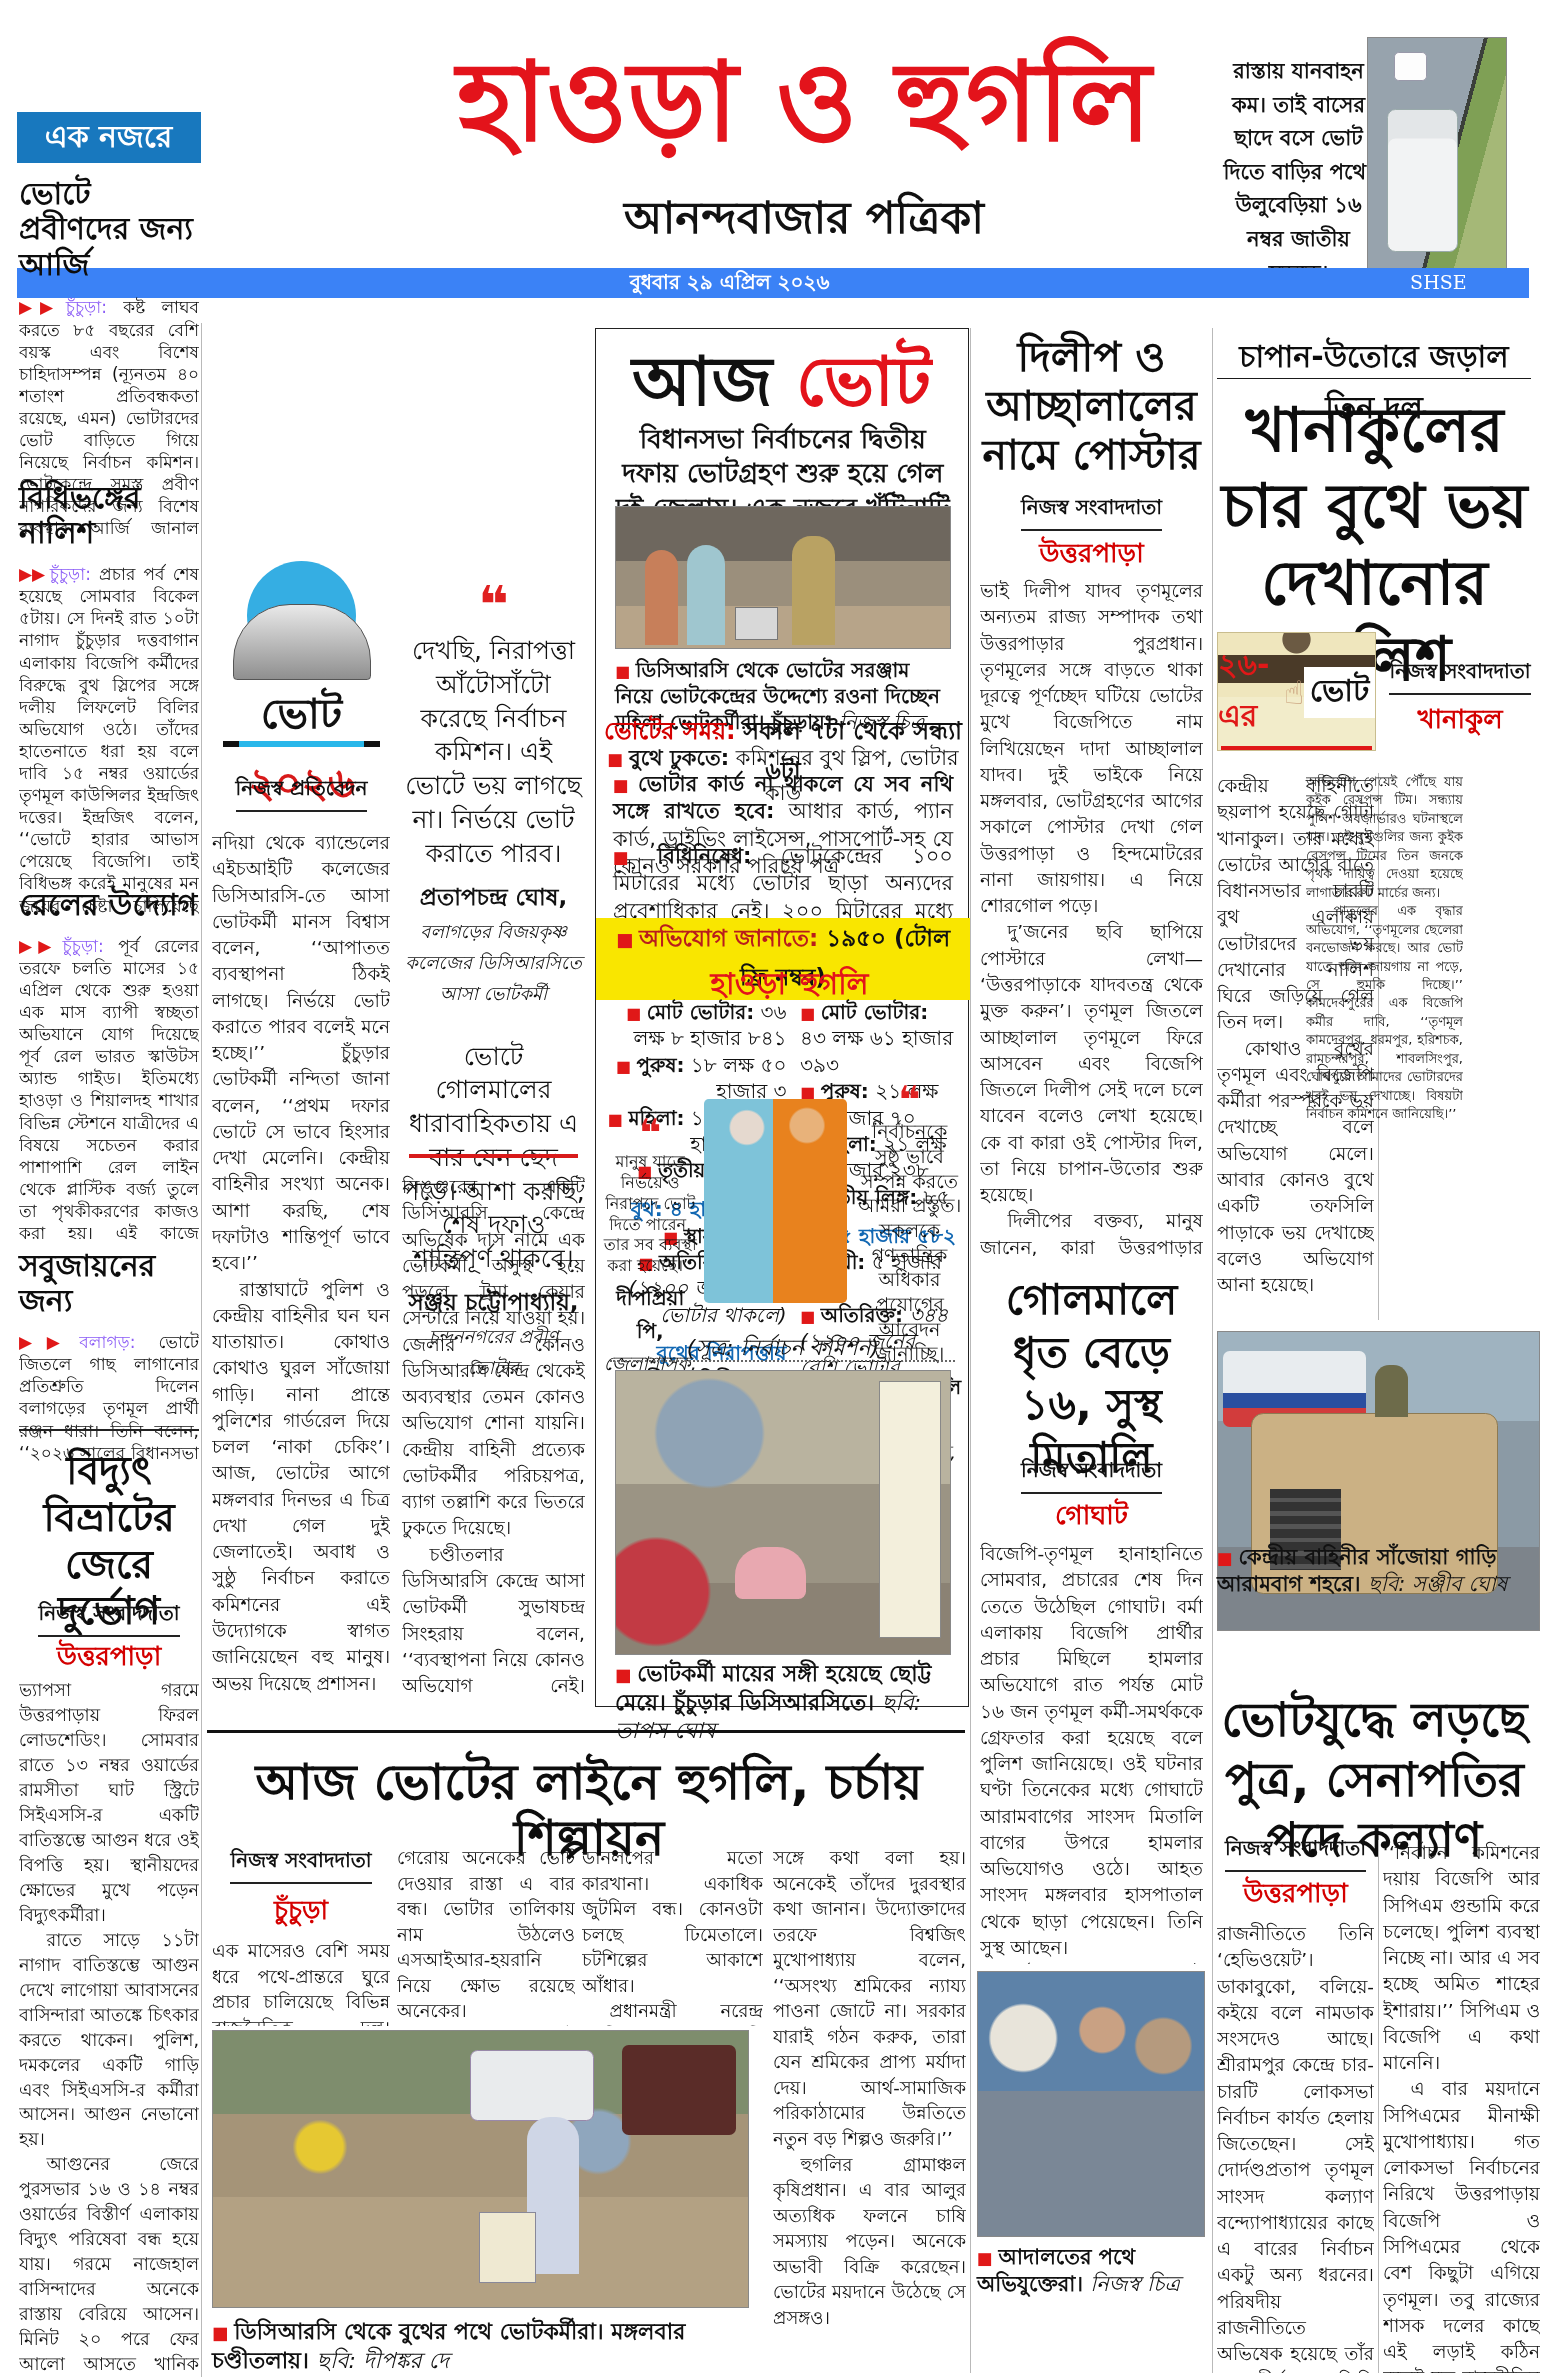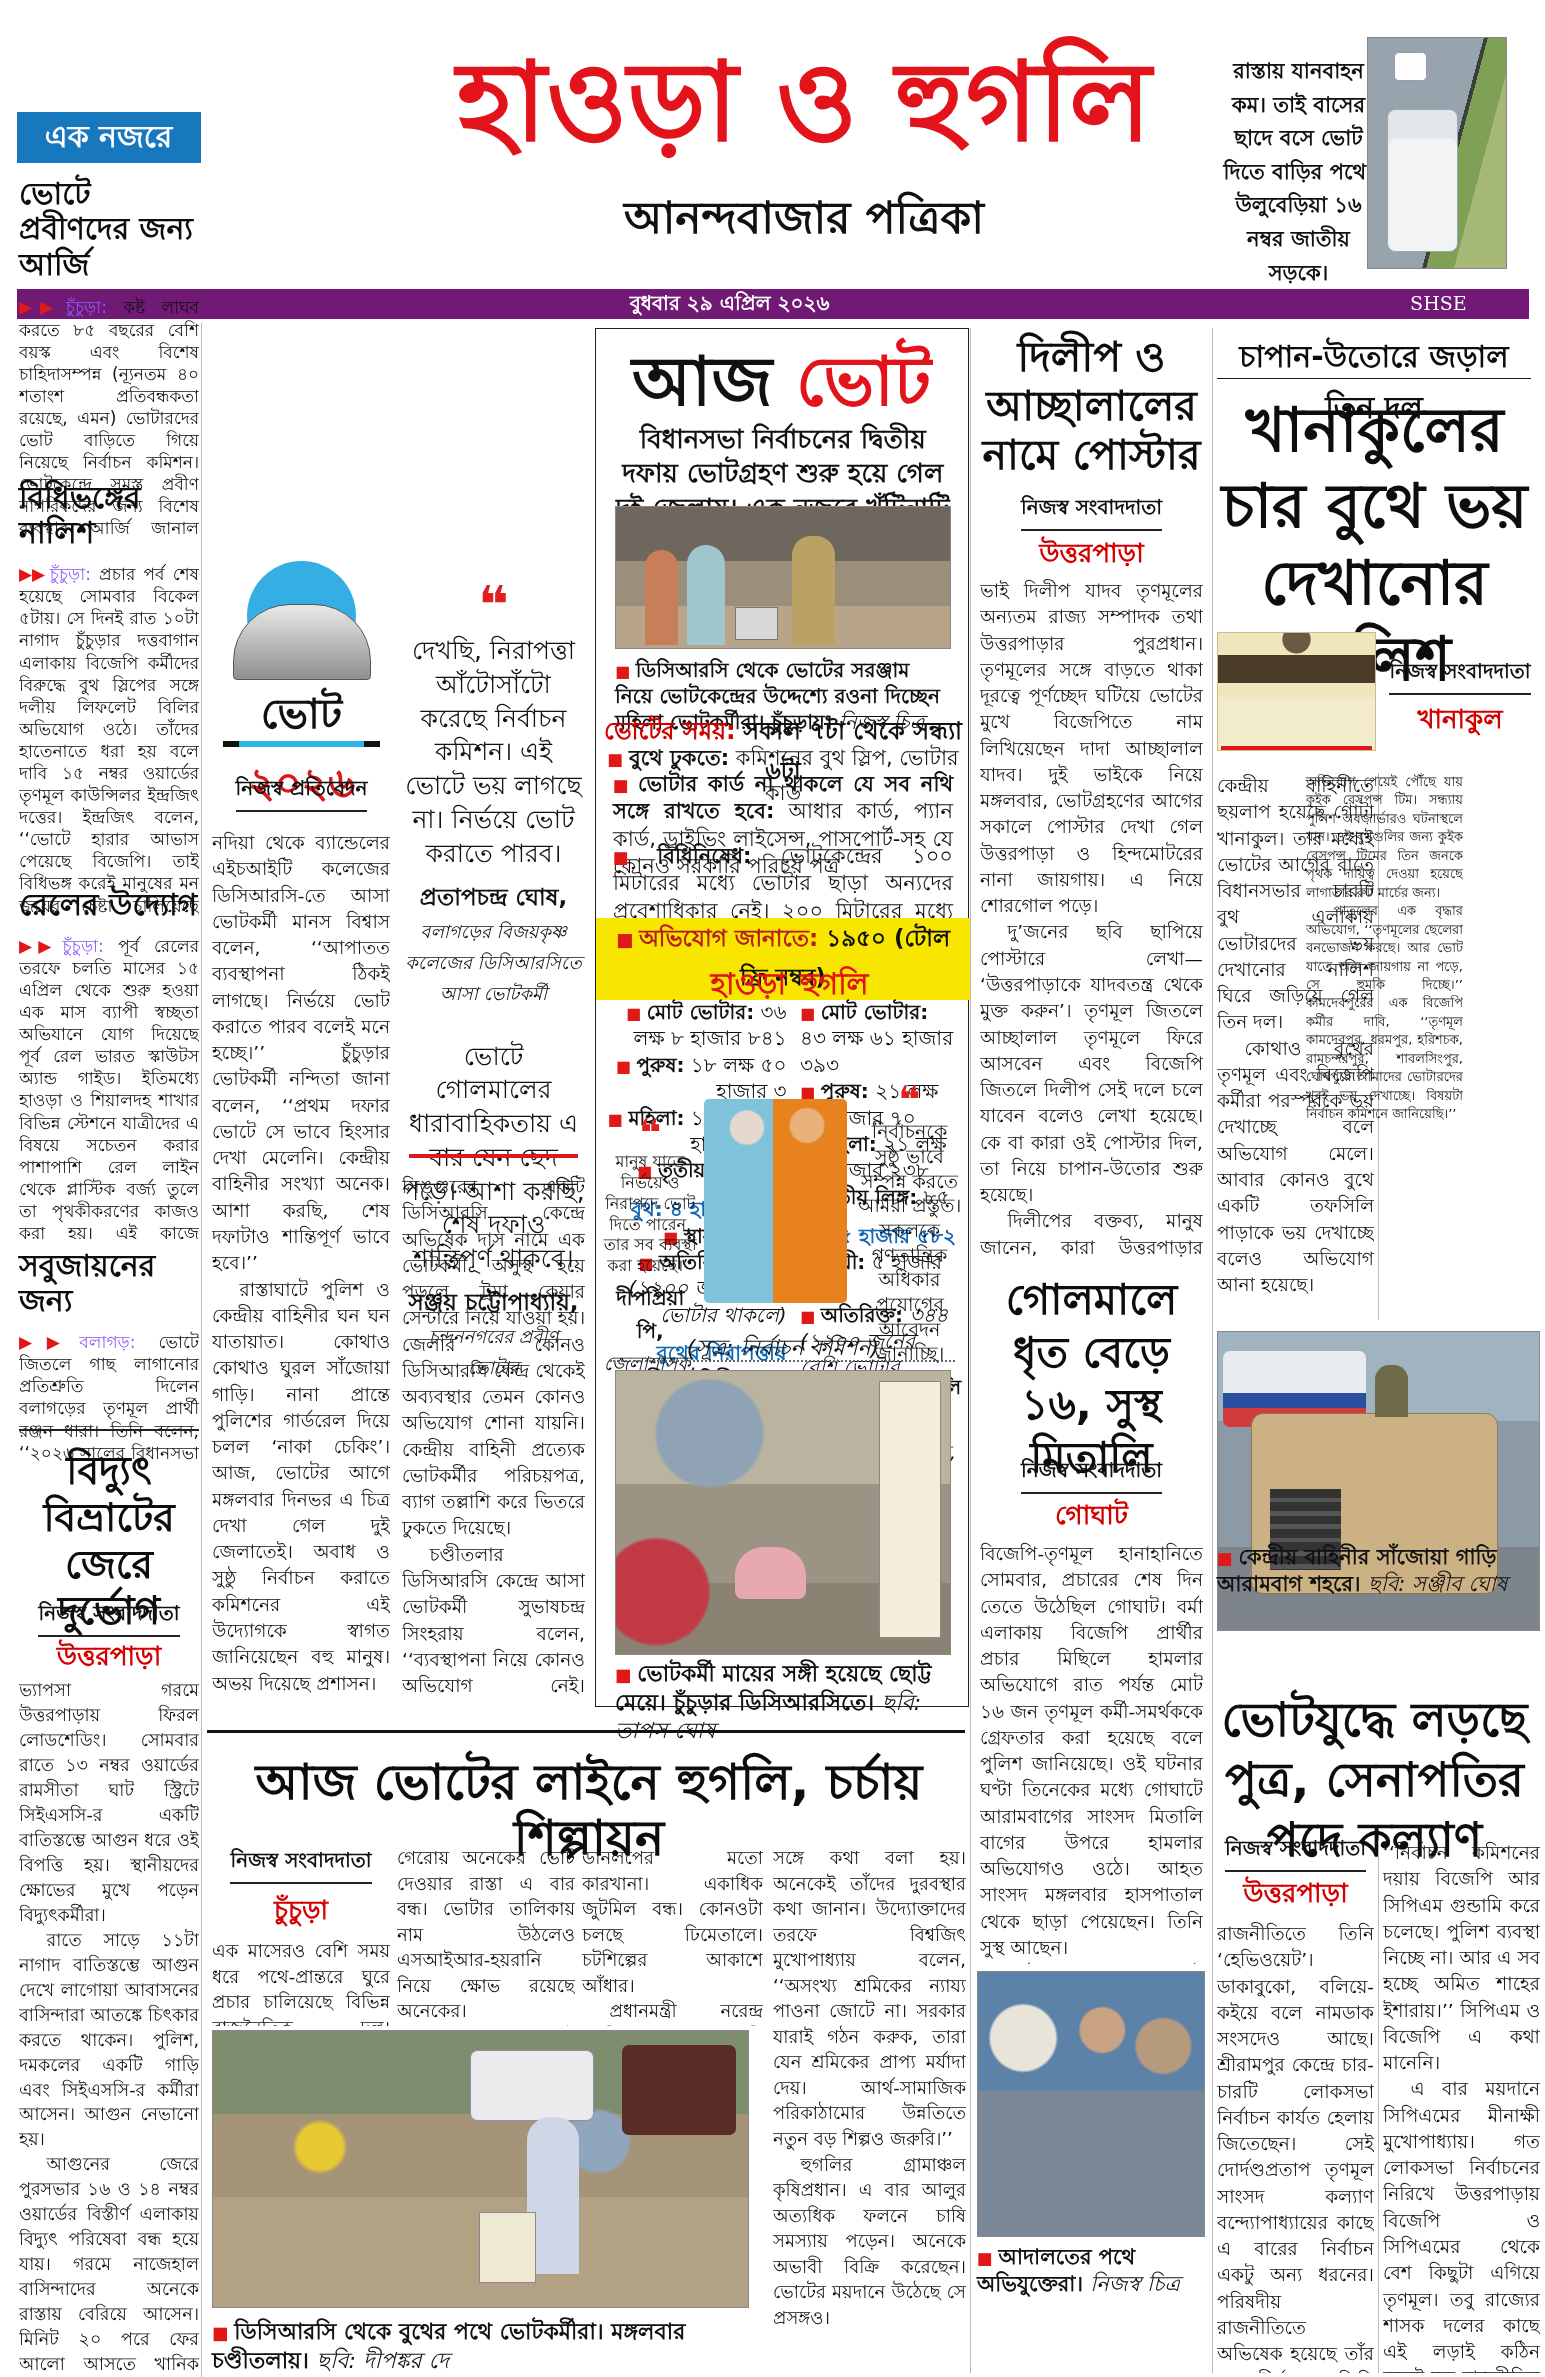--- a/index.html
+++ b/index.html
@@ -69,21 +69,21 @@
 
   <div class="abs c" style="left:314px;top:189px;width:980px;height:62px;font-weight:bold;font-size:44px;line-height:57px;"><span>আনন্দবাজার পত্রিকা</span></div>
 
   <div class="abs c" style="left:1220px;top:55px;width:157px;font-size:21px;line-height:1.6;font-weight:600;"><span>রাস্তায় যানবাহন কম। তাই বাসের ছাদে বসে ভোট দিতে বাড়ির পথে। উলুবেড়িয়া ১৬ নম্বর জাতীয় সড়কে।</span></div>
 
   <div class="photo" style="left:1367px;top:37px;width:140px;height:232px;background:linear-gradient(105deg,#97a3ad 0 58%,#3b3f3a 58% 60%,#7fa055 60% 74%,#a5b877 74% 100%);">
     <div class="abs" style="left:19px;top:71px;width:71px;height:143px;background:#f2f3f4;border-radius:8.6px;border:1px solid #9aa;box-shadow:inset 0 28.5px 0 #e3e6e8;"></div>
     <div class="abs" style="left:26px;top:14.3px;width:33px;height:28.5px;background:#fdfdfd;border-radius:4.8px;border:0.5px solid #99a;"></div>
   </div>
 
-  <div class="abs" style="left:16.6px;top:289px;width:1512px;height:29.5px;background:#701a75;">
+  <div class="abs" style="left:16.6px;top:268px;width:1512px;height:29.5px;background:#3b82f6;">
     <span class="abs" style="left:499px;top:0;width:428px;text-align:center;color:#fff;font-weight:bold;font-size:20px;line-height:29.5px;">বুধবার ২৯ এপ্রিল ২০২৬</span>
     <span class="abs" style="right:62px;top:0;color:#fff;font-size:19px;line-height:29.5px;font-family:'DejaVu Serif','Liberation Serif',serif;">SHSE</span>
   </div>
 
   <div class="vrule" style="left:201px;top:323px;height:2059px;"></div>
   <div class="vrule" style="left:970px;top:328px;height:2045px;"></div>
   <div class="vrule" style="left:1212px;top:328px;height:2045px;"></div>
 
   <div class="abs" style="left:19px;top:176px;width:180px;">
     <div class="headline" style="font-size:30px;line-height:1.18;">ভোটে প্রবীণদের জন্য আর্জি</div>
@@ -301,20 +301,25 @@
     <span class="sq">■</span><span>আদালতের পথে অভিযুক্তেরা।</span>
     <span class="credit">নিজস্ব চিত্র</span>
   </div>
 
   <div class="abs c headline" style="left:1217px;top:333px;width:314px;font-size:30px;">চাপান-উতোরে জড়াল তিন দল</div>
   <div class="hrule" style="left:1217px;top:378px;width:314px;height:1.4px;"></div>
   <div class="abs c headline" style="left:1215px;top:392px;width:319px;font-size:61px;line-height:1.25;">খানাকুলের চার বুথে ভয় দেখানোর নালিশ</div>
 
   <div class="l26" style="left:1217px;top:632px;width:159px;height:119px;">
     <div class="l26bld"></div>
+    <div class="l26row">
+      <span class="l26y">২৬-এর</span>
+      <span class="l26hand">☝</span>
+      <span class="l26v">ভোট</span>
+    </div>
     <div class="l26bar"></div>
   </div>
 
   <div class="abs byline" style="left:1384px;top:656px;width:152px;">
     <span>নিজস্ব সংবাদদাতা</span></div>
   <div class="abs loc" style="left:1384px;top:699px;width:152px;">খানাকুল</div>
 
   <div class="abs bodytext clip" style="left:1217px;top:773px;width:157px;height:547px;font-size:18.5px;">
     <p>কেন্দ্রীয় বাহিনীতে ছয়লাপ হয়েছে গোটা খানাকুল। তার মধ্যেই ভোটের আগের রাতে বিধানসভার চারটি বুথ এলাকায় ভোটারদের ভয় দেখানোর নালিশ ঘিরে জড়িয়ে গেল তিন দল।</p>
     <p>কোথাও বুথের তৃণমূল এবং বিজেপি কর্মীরা পরস্পরকে ভয় দেখাচ্ছে বলে অভিযোগ মেলে। আবার কোনও বুথে একটি তফসিলি পাড়াকে ভয় দেখাচ্ছে বলেও অভিযোগ আনা হয়েছে।</p>

